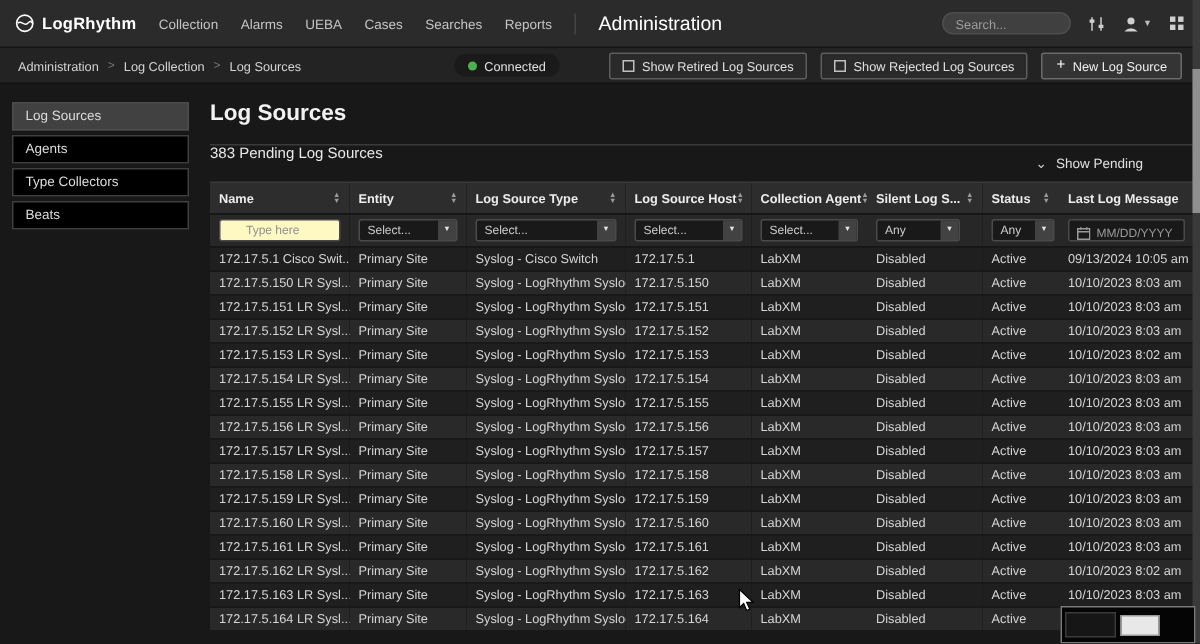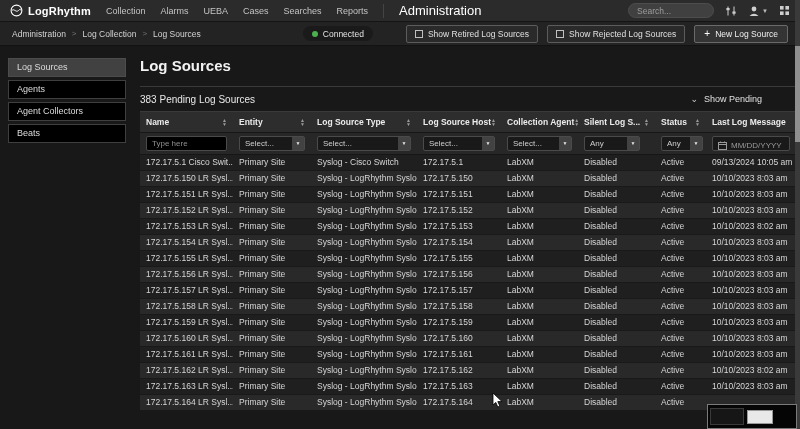--- a/index.html
+++ b/index.html
@@ -1,21 +1,21 @@
 <!DOCTYPE html>
 <html><head>
 <meta charset="utf-8">
 <style>
   * { margin:0; padding:0; box-sizing:border-box; }
   html,body { width:800px; height:429px; overflow:hidden; background:#181818;
               font-family:"Liberation Sans", sans-serif; }
   body { position:relative; color:#ddd; }
 
   
-  .topnav { height:22px; background:#2b2b2b; border-bottom:1px solid #141414;
+  .topnav { height:32px; background:#2b2b2b; border-bottom:1px solid #141414;
             display:flex; align-items:center; padding:0 10px; gap:15px; }
   .brand { display:flex; align-items:center; gap:5px; color:#fff;
            font-size:11px; font-weight:bold; letter-spacing:.2px; }
   .nav-item { color:#c4c4c4; font-size:9px; cursor:default; }
   .nav-divider { width:1px; height:14px; background:#444; }
   .nav-item.admin { color:#fff; font-size:13px; }
   .topnav-right { margin-left:auto; display:flex; align-items:center; gap:11px; }
   .search-box { background:#404040; border:1px solid #4d4d4d; border-radius:9px;
                 height:15px; width:86px; color:#9d9d9d; font-size:8.5px;
                 padding:0 8px; display:flex; align-items:center; }
@@ -39,41 +39,41 @@
 
   
   .content { display:flex; padding:8px 4px 0 8px; height:383px; }
   .sidebar { width:118px; flex-shrink:0; padding-top:4px; }
   .side-item { height:19px; line-height:17px; background:#000000; border:1px solid #3f3f3f;
                margin-bottom:3px; padding-left:8px; font-size:9px; color:#dcdcdc; }
   .side-item.active { background:#414141; border-color:#4c4c4c; }
   .main { flex:1; padding-left:14px; overflow:hidden; }
   .page-title { font-size:15px; color:#f2f2f2; font-weight:600; margin:3px 0 12px; }
   .pending-bar { border-top:1px solid #3a3a3a; border-bottom:1px solid #3a3a3a;
-                 height:26px; display:flex; align-items:center; font-size:10px; color:#e8e8e8; }
+                 height:26px; display:flex; font-size:10px; color:#e8e8e8; }
   .show-pending { margin-left:auto; margin-right:34px; display:flex; gap:6px;
                   align-items:center; font-size:9px; color:#e0e0e0; }
   .chev { font-size:9px; color:#cfcfcf; line-height:6px; }
   .showing { font-size:8.5px; color:#b8b8b8; margin:10px 0 8px; }
 
   
   table { border-collapse:collapse; table-layout:fixed; width:656px; }
   th, td { text-align:left; white-space:nowrap; overflow:hidden; padding:0 6px; }
   thead th { background:#2d2d2d; height:20px; font-size:8.5px; color:#ececec;
              font-weight:bold; border-bottom:1px solid #161616; }
   .th-inner { display:flex; align-items:center; justify-content:space-between; }
   .sort { display:flex; flex-direction:column; color:#9a9a9a; }
   .sort i { font-style:normal; font-size:5px; line-height:4px; }
   .filter-row td { background:#272727; height:22px; border-bottom:1px solid #161616; }
   tbody td { height:16px; font-size:8.5px; color:#d6d6d6; border-bottom:1px solid #191919; }
   tbody tr:nth-child(odd) td  { background:#1f1f1f; }
   tbody tr:nth-child(even) td { background:#292929; }
 
-  .f-input { width:100%; height:15px; background:#000000; border:1px solid #4a4a4a;
-             border-radius:2px; color:#8f8f8f; font-size:8px; padding:0 5px;
+  .f-input { width:100%; height:15px; background:#fef9c3; border:1px solid #4a4a4a;
+             border-radius:2px; color:#8f8f8f; font-size:8px; padding:0 17px;
              display:flex; align-items:center; }
   .f-select { display:flex; align-items:center; justify-content:space-between; height:15px;
               background:#191919; border:1px solid #4a4a4a; border-radius:2px; color:#cfcfcf;
               font-size:8px; padding-left:5px; width:100%; }
   .f-select.w56 { width:56px; } .f-select.w42 { width:42px; }
   .f-caret { width:12px; height:13px; background:#424242; display:flex; align-items:center;
              justify-content:center; color:#e5e5e5; font-size:5px; margin-right:0; flex-shrink:0; }
   .f-date { display:flex; align-items:flex-end; gap:4px; height:15px; background:#191919;
             border:1px solid #4a4a4a; border-radius:2px; color:#9a9a9a; font-size:8px;
             padding:0 5px; width:100%; }
@@ -159,21 +159,21 @@
     <span class="plus-glyph">+</span>
     <span>New Log Source</span>
   </div>
 </div>
 
 <div class="content">
 
   <div class="sidebar">
     <div class="side-item active">Log Sources</div>
     <div class="side-item">Agents</div>
-    <div class="side-item">Agent Collectors</div>
+    <div class="side-item">Type Collectors</div>
     <div class="side-item">Beats</div>
   </div>
 
   <div class="main">
     <div class="page-title">Log Sources</div>
 
     <div class="pending-bar">
       <span>383 Pending Log Sources</span>
       <div class="show-pending">
         <span class="chev">⌄</span>

